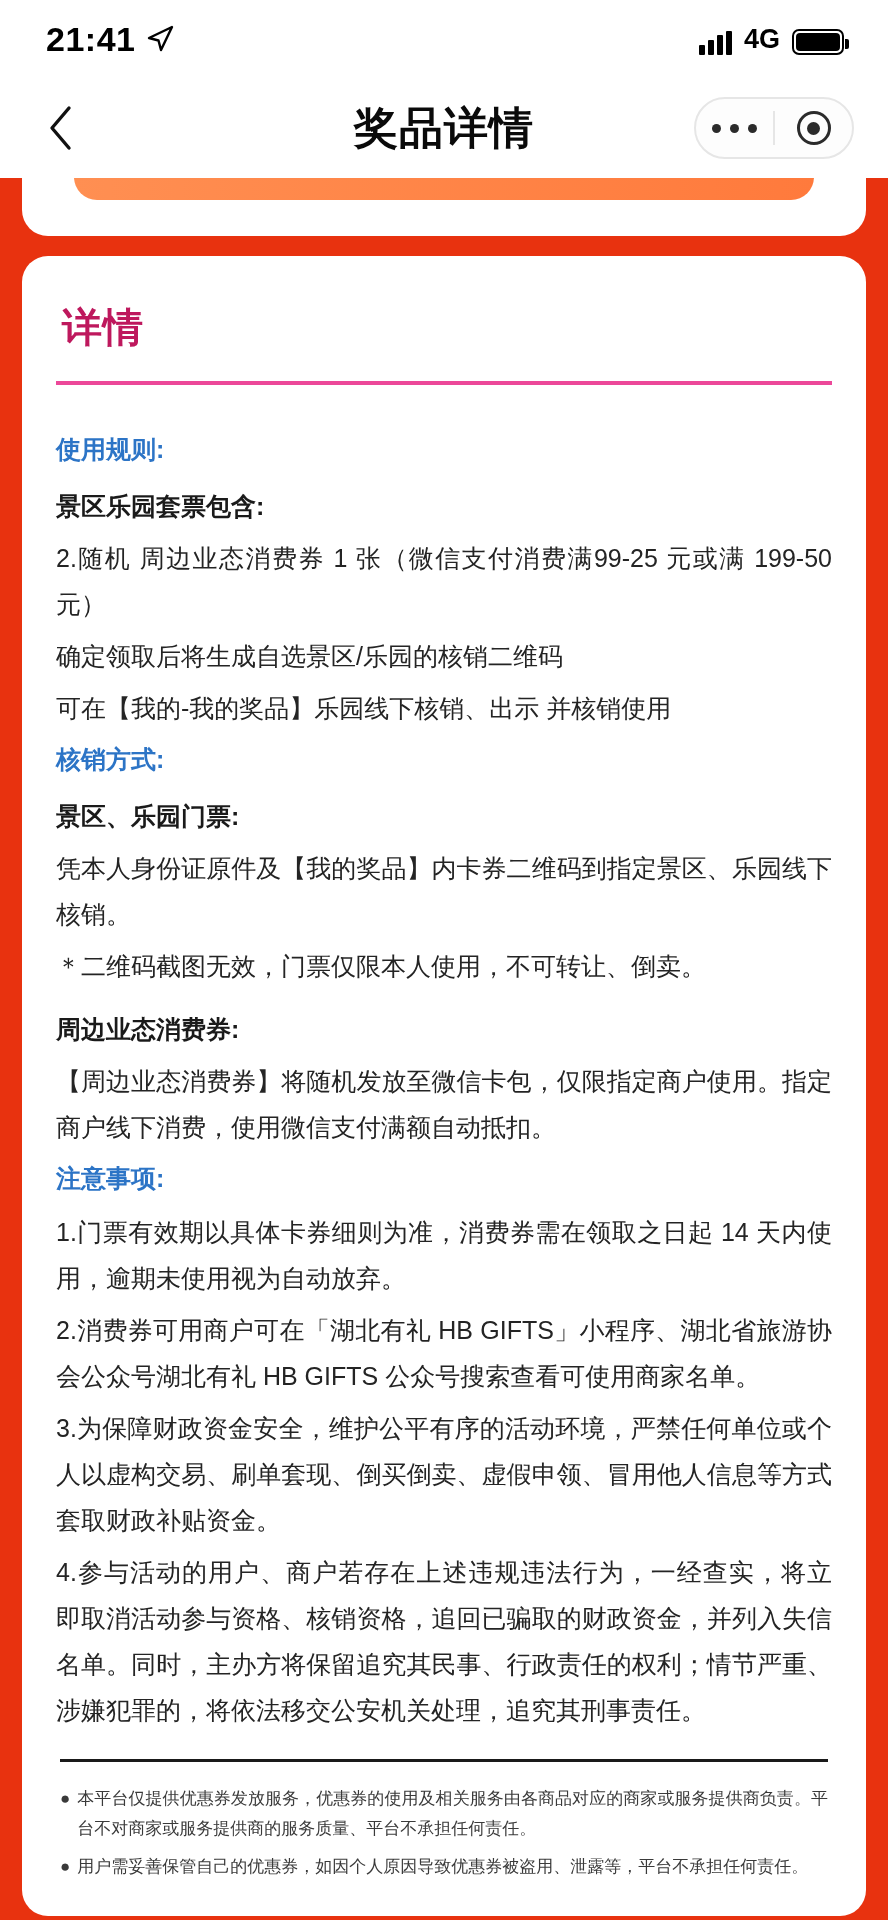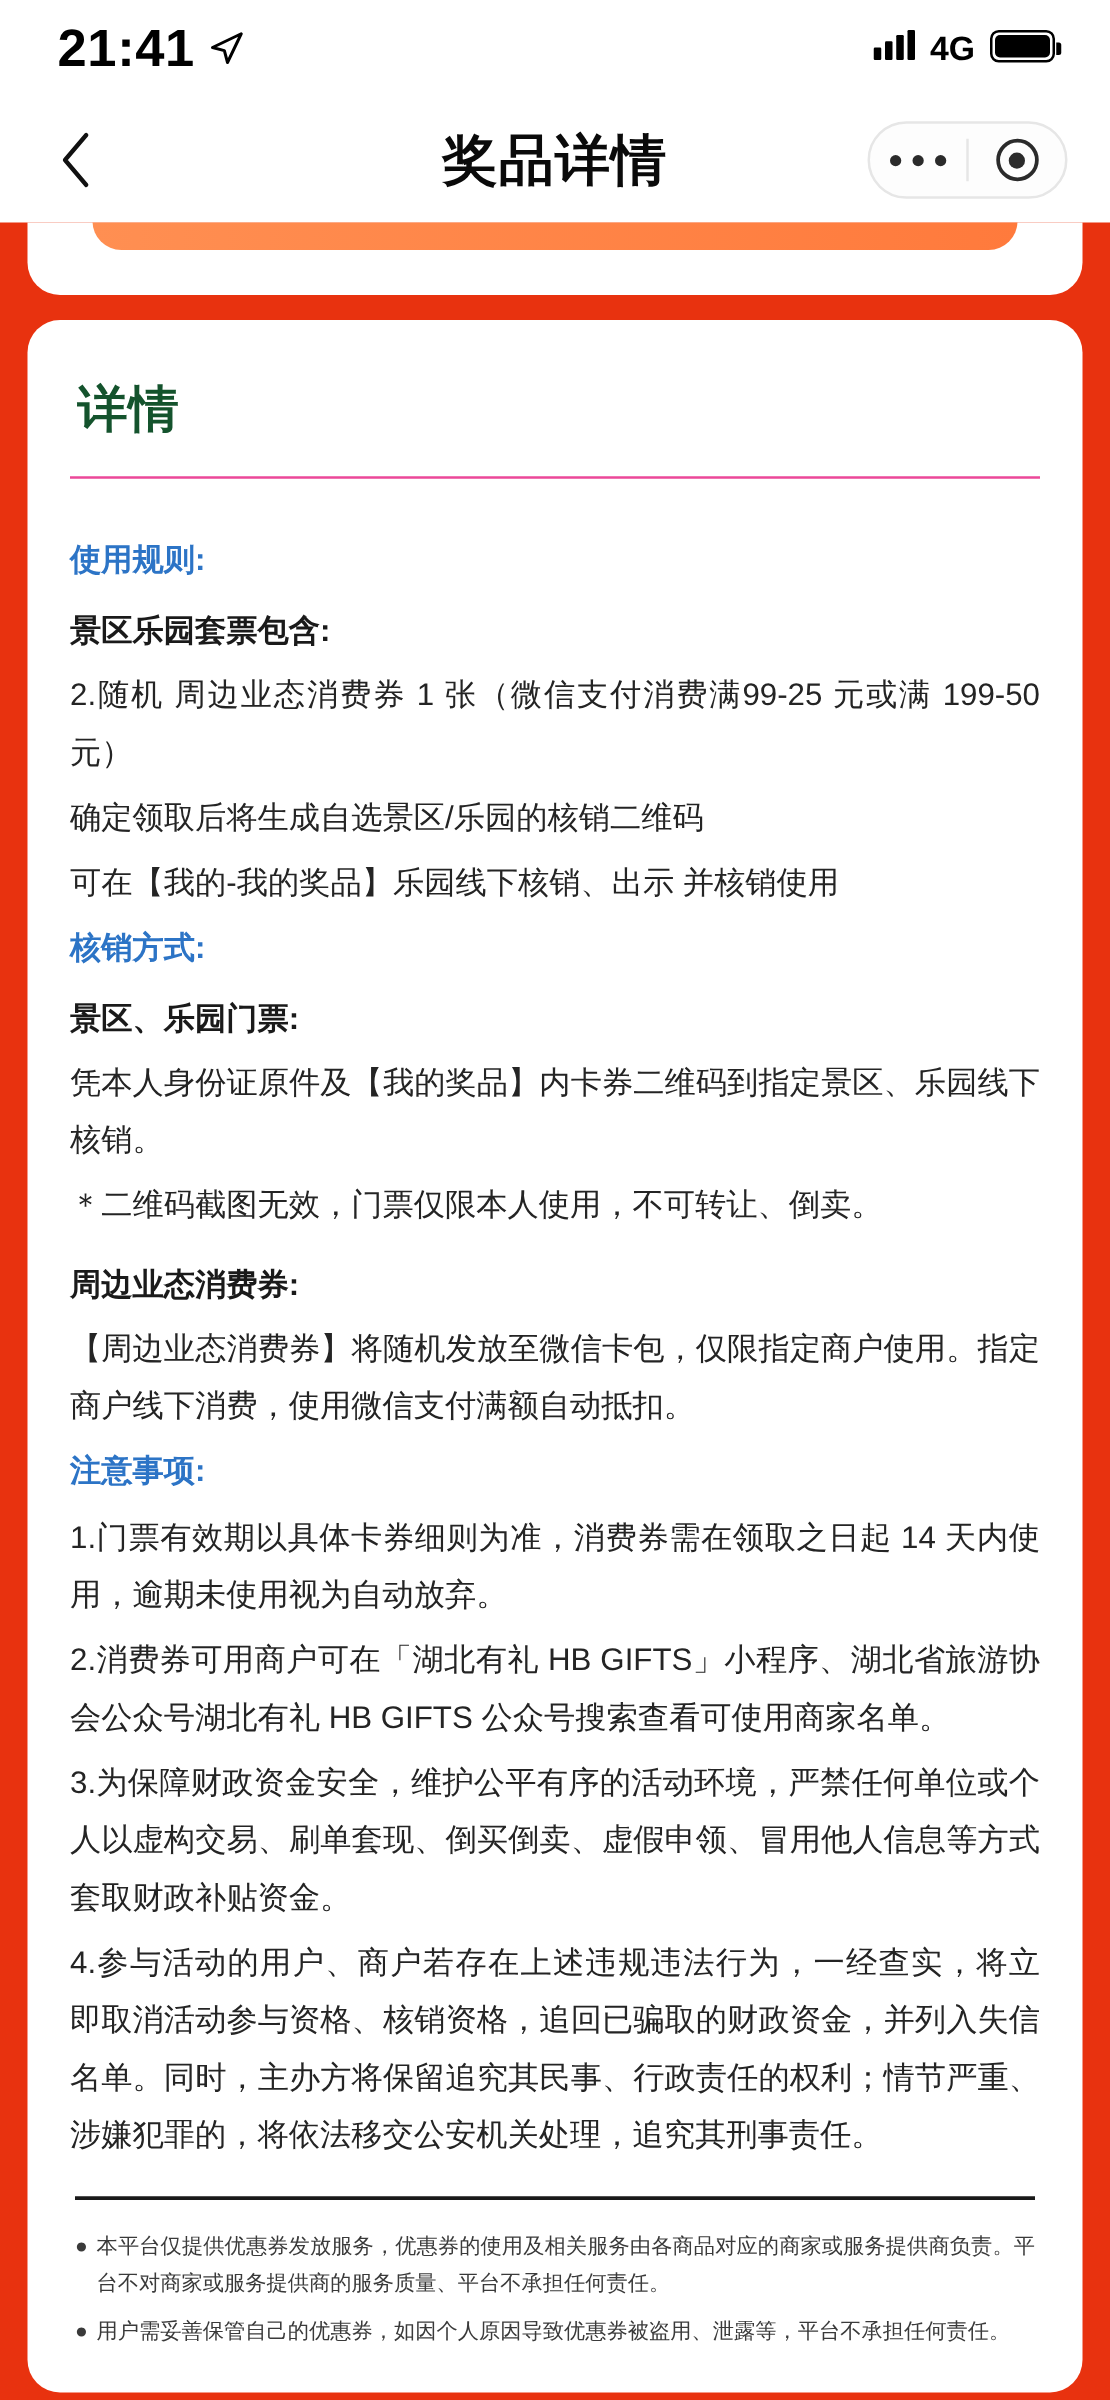--- a/index.html
+++ b/index.html
@@ -25,29 +25,29 @@
     justify-content: space-between;
     padding: 0 44px 0 46px;
     background: #ffffff;
   }
   .status-left {
     display: flex;
     align-items: center;
     gap: 10px;
   }
   .status-time {
-    font-size: 42px;
+    font-size: 34px;
     font-weight: 700;
     color: #000;
     letter-spacing: 0.5px;
   }
   .loc-arrow { display: block; }
   .status-right {
     display: flex;
-    align-items: flex-start;
+    align-items: flex-end;
     gap: 12px;
   }
   .signal {
     display: flex;
     align-items: flex-end;
     gap: 3px;
     height: 24px;
   }
   .signal i {
     display: block;
@@ -193,23 +193,23 @@
 
   .card {
     background: #ffffff;
     border-radius: 26px;
     margin: 20px 22px 0 22px;
     padding: 34px 34px 26px 34px;
   }
   .card-title {
     font-size: 40px;
     font-weight: 700;
-    color: #14532d;
+    color: #be185d;
     padding: 10px 6px 26px 6px;
-    border-bottom: 2px solid #ec4899;
+    border-bottom: 4px solid #ec4899;
     letter-spacing: 1px;
   }
 
   .content { padding-top: 36px; }
   .sect-head {
     font-size: 25px;
     font-weight: 700;
     color: #2c74c6;
     margin: 12px 0 14px 0;
   }

